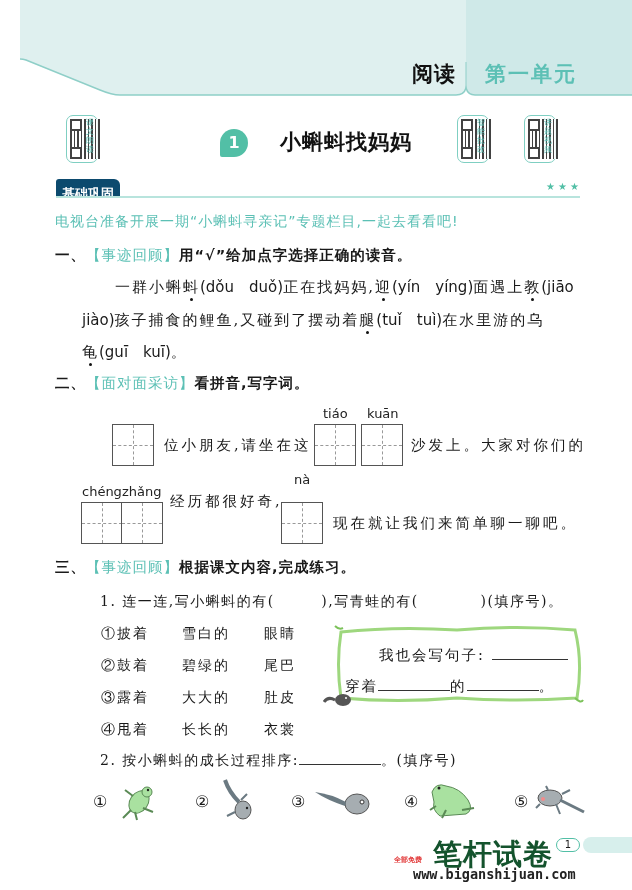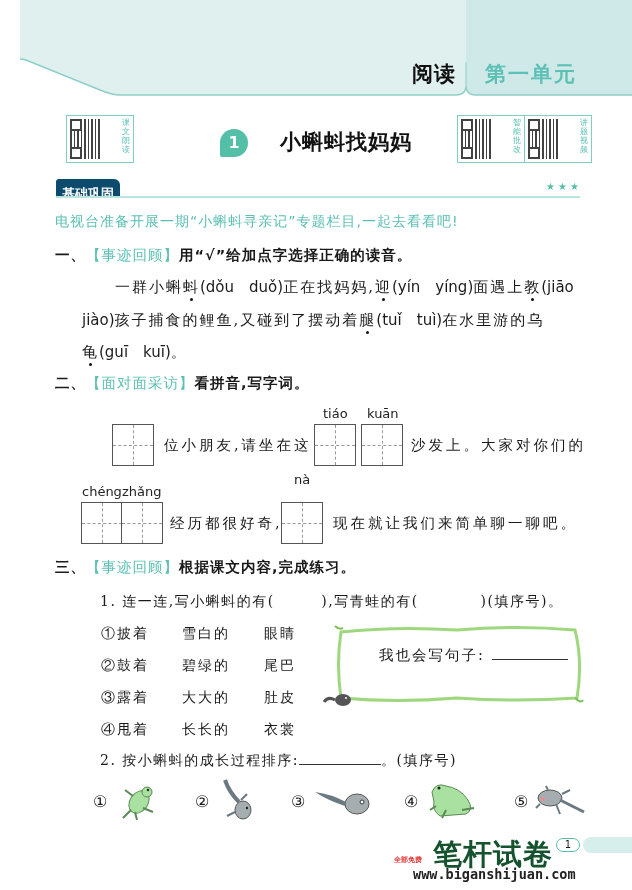--- a/index.html
+++ b/index.html
@@ -1,21 +1,21 @@
 <!DOCTYPE html>
 <html><head>
 <meta charset="utf-8">
 <style>
   * { box-sizing: border-box; margin: 0; padding: 0; }
   body { width: 632px; height: 890px; background: #ffffff; font-family: "DejaVu Sans", "Liberation Sans", sans-serif; color: #1a1a1a; position: relative; overflow: hidden; }
   .header-band { position: absolute; left: 0; top: 0; width: 632px; height: 96px; margin-left: 20px; }
   .header-band svg { position: absolute; left: 0; top: 0; }
   .unit-read { position: absolute; left: 392px; top: 60px; font-size: 21px; font-weight: bold; color: #111; letter-spacing: 1px; }
   .unit-name { position: absolute; left: 465px; top: 60px; font-size: 21px; font-weight: bold; color: #5cc0b5; letter-spacing: 2px; }
-  .qr { position: absolute; width: 68px; height: 48px; border: 1.5px solid #7fcfc2; border-radius: 0; background: #fff; }
+  .qr { position: absolute; width: 32px; height: 48px; border: 1.5px solid #7fcfc2; border-radius: 7px; background: #fff; }
   .qr .code { position: absolute; left: 3px; top: 3px; width: 30px; height: 40px;
     background:
       repeating-linear-gradient(90deg, #222 0 2px, #fff 2px 4px, #222 4px 5px, #fff 5px 7px),
       #222;
     opacity: .85;
   }
   .qr .code::before, .qr .code::after { content: ""; position: absolute; width: 8px; height: 8px; border: 2px solid #222; background: #fff; }
   .qr .code::before { left: 0; top: 0; }
   .qr .code::after { left: 0; bottom: 0; }
   .qr .label { position: absolute; right: 2px; top: 2px; width: 9px; font-size: 8px; line-height: 9px; color: #5cc0b5; }
@@ -112,21 +112,21 @@
 <span class="box-line" style="left:164px; top:436px;">位小朋友,请坐在这</span>
 <span class="py" style="left:323px; top:406px;">tiáo</span>
 <span class="py" style="left:367px; top:406px;">kuān</span>
 <div class="tian" style="left:314px; top:424px;"></div>
 <div class="tian" style="left:361px; top:424px;"></div>
 <span class="box-line" style="left:411px; top:436px;">沙发上。大家对你们的</span>
 
 <span class="py" style="left:82px; top:484px;">chéngzhǎng</span>
 <div class="tian" style="left:81px; top:502px;"></div>
 <div class="tian" style="left:121px; top:502px;"></div>
-<span class="box-line" style="left:170px; top:514px;">经历都很好奇,</span>
+<span class="box-line" style="left:170px; top:492px;">经历都很好奇,</span>
 <span class="py" style="left:294px; top:472px;">nà</span>
 <div class="tian" style="left:281px; top:502px;"></div>
 <span class="box-line" style="left:333px; top:514px;">现在就让我们来简单聊一聊吧。</span>
 
 <div class="q-head" style="top:558px;">
   <span>三、</span><span class="bracket">【事迹回顾】</span><span>根据课文内容,完成练习。</span>
 </div>
 
 <div class="sub-q serif" style="top:593px; left:100px;">1. 连一连,写小蝌蚪的有(　　　),写青蛙的有(　　　　)(填序号)。</div>
 
@@ -156,20 +156,23 @@
     <path d="M248 76 Q254 82 256 78" stroke="#7cc25a" stroke-width="2" fill="none"></path>
   </svg>
   <svg width="30" height="20" style="position:absolute;left:-4px;top:68px;">
     <ellipse cx="20" cy="10" rx="8" ry="6" fill="#555"></ellipse>
     <path d="M12 10 Q5 6 1 12" stroke="#555" stroke-width="3" fill="none"></path>
     <circle cx="23" cy="8" r="1" fill="#fff"></circle>
   </svg>
   <div class="line1">
     <span>我也会写句子:</span>
     <span class="blank" style="width:76px;"></span>
+  </div>
+  <div class="line2">
+    <span>穿着</span><span class="blank" style="width:72px;"></span><span>的</span><span class="blank" style="width:72px;"></span><span>。</span>
   </div>
 </div>
 
 <div class="sub-q serif" style="top:751px; left:100px;">
   <span>2. 按小蝌蚪的成长过程排序:</span><span class="blank" style="width:82px;"></span><span>。(填序号)</span>
 </div>
 
 <div class="stage" style="left:93px; width:70px;">
   <span class="num serif">①</span>
   <svg width="42" height="40" style="position:absolute;left:24px;top:0;">

